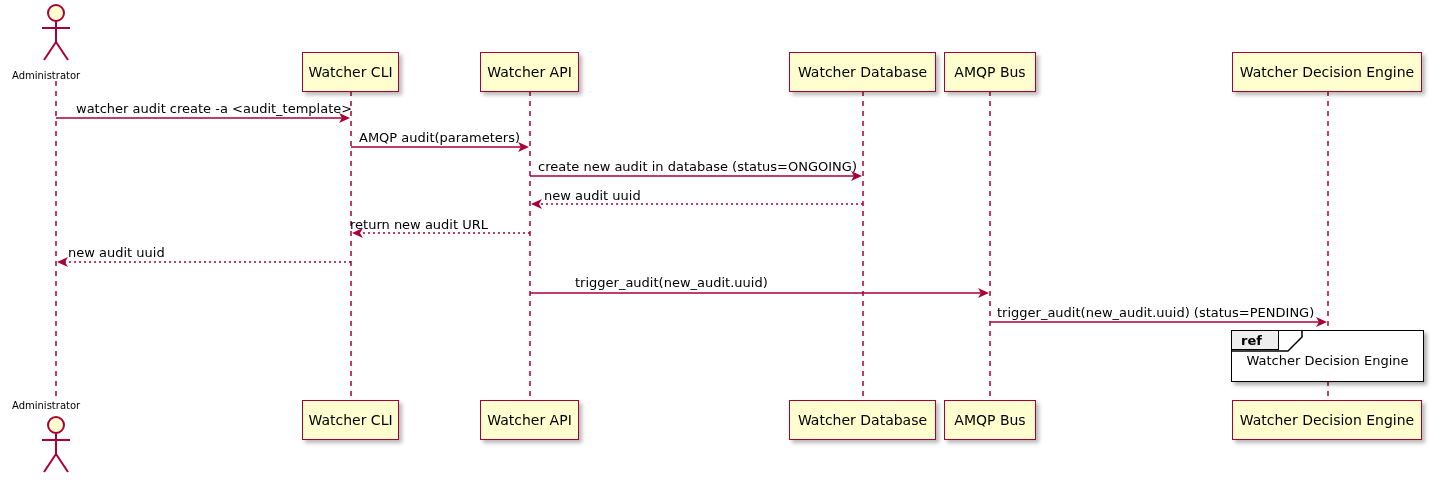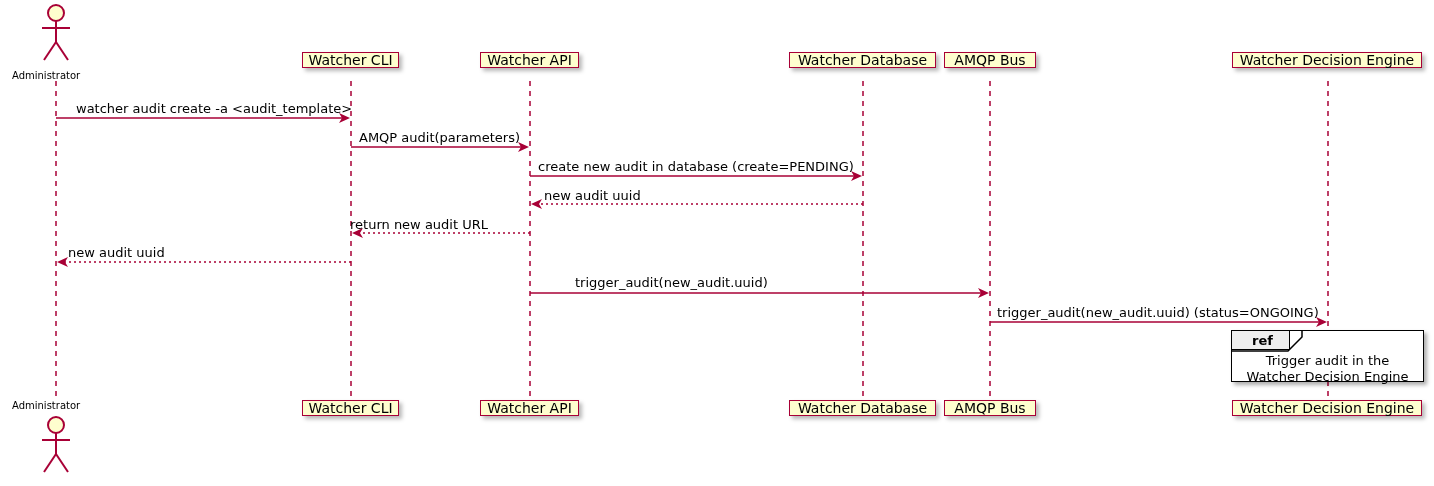--- a/index.html
+++ b/index.html
@@ -61,21 +61,21 @@
     border: 1.5px solid #A80036;
     box-shadow: 3px 3px 4px rgba(0,0,0,0.28);
     color: #000000;
     font-size: 14px;
     line-height: 1;
     display: flex;
     align-items: center;
     justify-content: center;
     white-space: nowrap;
     padding: 0 9px;
-    height: 16px;
+    height: 40px;
   }
   .actor-label {
     position: absolute;
     font-size: 10px;
     color: #000000;
     white-space: nowrap;
   }
   .msg-label {
     position: absolute;
     font-size: 13px;
@@ -96,21 +96,21 @@
     top: 0;
     height: 19px;
     background: #EEEEEE;
     border-right: 1.5px solid #000000;
     border-bottom: 1.5px solid #000000;
     font-size: 13px;
     font-weight: bold;
     color: #000000;
     display: flex;
     align-items: center;
-    padding-left: 20px;
+    padding-left: 9px;
     padding-right: 16px;
     box-sizing: border-box;
   }
   .ref-tab-clip {
     position: absolute;
     left: 0;
     top: 0;
     width: 72px;
     height: 20px;
     overflow: hidden;
@@ -199,33 +199,32 @@
         <span>AMQP Bus</span>
       </div>
       <div class="pbox" style="left: 1232px; top: 52px; width: 190px;">
         <span>Watcher Decision Engine</span>
       </div>
       <div class="pbox" style="left: 1232px; top: 400px; width: 190px;">
         <span>Watcher Decision Engine</span>
       </div>
       <div class="msg-label" style="left: 76px; top: 102px;">watcher audit create -a &lt;audit_template&gt;</div>
       <div class="msg-label" style="left: 359px; top: 131px;">AMQP audit(parameters)</div>
-      <div class="msg-label" style="left: 538px; top: 160px;">create new audit in database (create=PENDING)</div>
+      <div class="msg-label" style="left: 538px; top: 160px;">create new audit in database (status=ONGOING)</div>
       <div class="msg-label" style="left: 544px; top: 189px;">new audit uuid</div>
       <div class="msg-label" style="left: 350px; top: 218px;">return new audit URL</div>
       <div class="msg-label" style="left: 68px; top: 246px;">new audit uuid</div>
       <div class="msg-label" style="left: 538px; top: 276px; margin-left: 37px;">trigger_audit(new_audit.uuid)</div>
-      <div class="msg-label" style="left: 997px; top: 306px;">trigger_audit(new_audit.uuid) (status=ONGOING)</div>
+      <div class="msg-label" style="left: 997px; top: 306px;">trigger_audit(new_audit.uuid) (status=PENDING)</div>
       <div class="refbox" style="left: 1231px; top: 330px; width: 193px; height: 52px;">
         <div class="ref-tab-clip">
           <div class="ref-tab" style="clip-path: polygon(0px 0px, 100% 0px, 100% 100%, 0px 100%);">ref</div>
         </div>
         <svg width="76" height="22" style="position:absolute;left:0;top:0;">
           <polyline points="0,20 56,20 70,6 70,0" fill="none" stroke="#000000" stroke-width="1.5"></polyline>
         </svg>
         <div class="ref-body">
-          <div>Trigger audit in the</div>
           <div>Watcher Decision Engine</div>
         </div>
       </div>
     </div>
 
 </div>
 
 </body></html>

